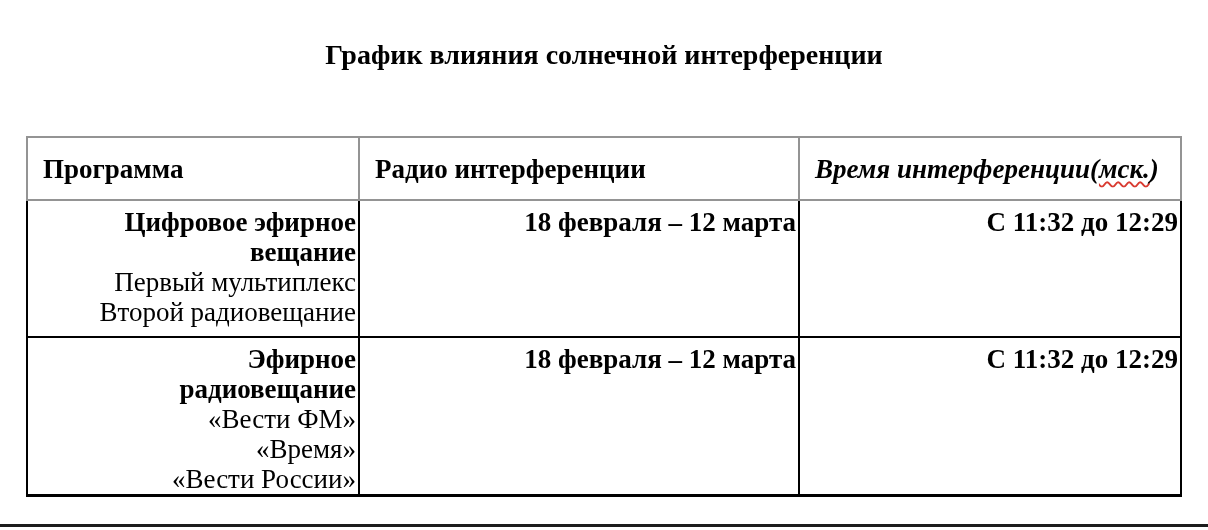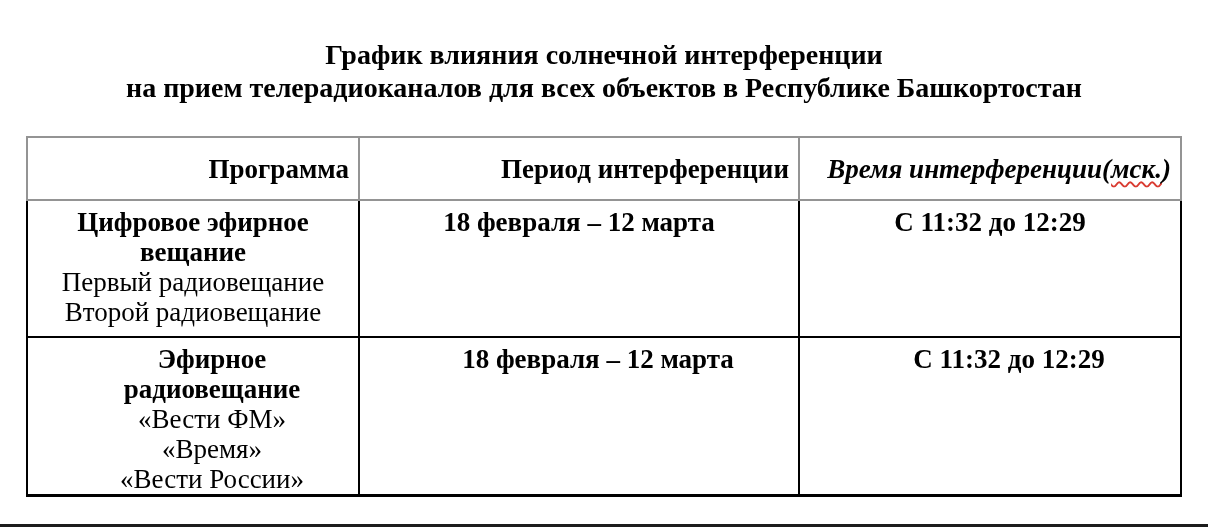--- a/index.html
+++ b/index.html
@@ -37,33 +37,33 @@
     width: 1156px;
     font-size: 27px;
     line-height: 30px;
   }
   col.c1 { width: 332px; }
   col.c2 { width: 440px; }
   col.c3 { width: 384px; }
   thead tr { height: 65px; }
   thead th {
     font-weight: bold;
-    text-align: right;
+    text-align: left;
     vertical-align: middle;
-    padding: 9px;
+    padding: 15px;
     border-top: 2px solid var(--header-border, #949494);
     border-left: 2px solid var(--header-border, #949494);
     border-bottom: 2px solid var(--header-border, #949494);
   }
   thead th:last-child {
     border-right: 2px solid var(--header-border, #949494);
     font-style: italic;
   }
   tbody td {
-    text-align: center;
+    text-align: right;
     vertical-align: top;
     padding: 6px 2px 0 2px;
     border-left: 2px solid var(--body-border, #000000);
     border-bottom: 2px solid var(--body-border, #000000);
   }
   tbody td:last-child {
     border-right: 2px solid var(--body-border, #000000);
   }
   tbody tr.row-1 { height: 137px; }
   tbody tr.row-2 { height: 145px; }
@@ -88,42 +88,41 @@
     background: var(--page-edge-line, #1c1c1c);
   }
 </style>
 </head>
 <body>
 
 <div class="page">
 
   <div class="doc-title">
     <div>График влияния солнечной интерференции</div>
-    <div>на прием телерадиоканалов для всех объектов в Республике Башкортостан</div>
   </div>
 
   <table class="interference">
     <colgroup>
         <col class="c1">
         <col class="c2">
         <col class="c3">
       </colgroup>
     <thead>
       <tr>
         <th>Программа</th>
-        <th>Период интерференции</th>
+        <th>Радио интерференции</th>
         <th><span>Время интерференции(</span><span class="squiggle">мск.</span><span>)</span></th>
       </tr>
     </thead>
     <tbody>
       <tr class="row-1">
         <td>
           <div class="b">Цифровое эфирное</div>
           <div class="b">вещание</div>
-          <div>Первый радиовещание</div>
+          <div>Первый мультиплекс</div>
           <div>Второй радиовещание</div>
         </td>
         <td class="b">18 февраля – 12 марта</td>
         <td class="b">С 11:32 до 12:29</td>
       </tr>
       <tr class="row-2">
         <td>
           <div class="b">Эфирное радиовещание</div>
           <div>«Вести ФМ»</div>
           <div>«Время»</div>

